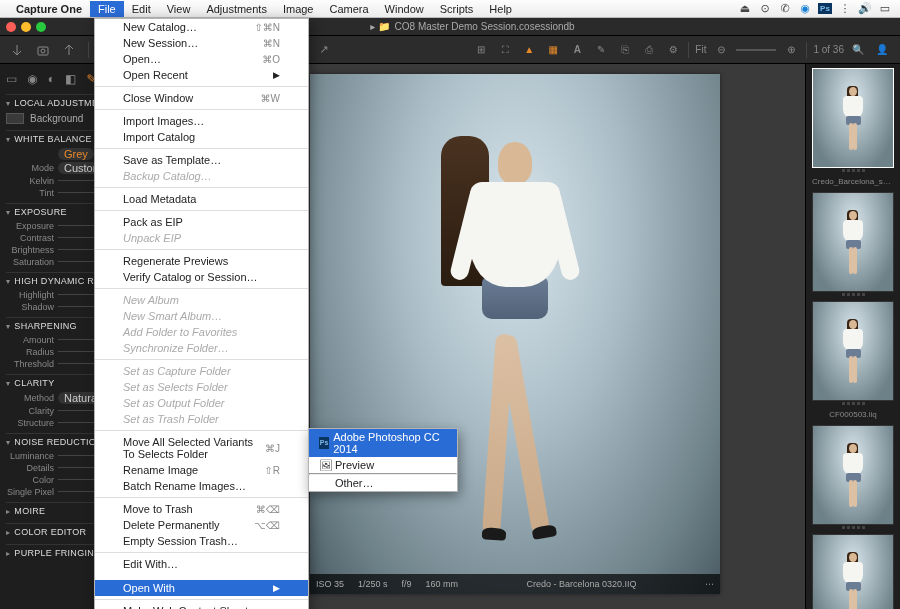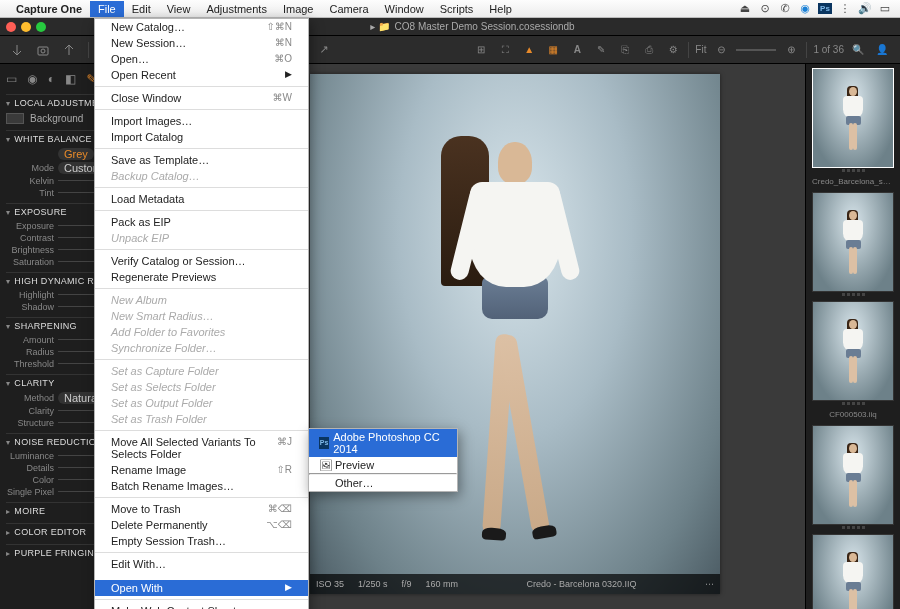--- a/index.html
+++ b/index.html
@@ -64,21 +64,21 @@
 .thumb .img .mini { position:absolute; left:50%; top:18%; transform:translateX(-50%); width:26px; height:64px; }
 .thumb .img .mini .mh { width:8px;height:9px;background:#d9b896;border-radius:50%;margin:0 auto; }
 .thumb .img .mini .mhr { position:absolute; width:11px; height:30px; background:#3a2515; border-radius:4px; left:7px; top:-1px; z-index:-1; }
 .thumb .img .mini .mt { width:20px;height:22px;background:#f5f5f2;margin:0 auto;border-radius:4px 4px 40% 40%; }
 .thumb .img .mini .ms { width:15px;height:9px;background:#6a7d94;margin:-2px auto 0;border-radius:2px; }
 .thumb .img .mini .ml { width:4px;height:27px;background:#dcc0a4;position:absolute;top:36px;border-radius:2px; }
 .thumb .cap { font-size:8px; color:#888; text-align:center; padding:2px 0 4px; white-space:nowrap; overflow:hidden; text-overflow:ellipsis; }
 .thumb .rate { display:flex; justify-content:center; gap:2px; padding:1px 0 3px; }
 .thumb .rate span { width:3px; height:3px; background:#444; display:inline-block; }
 .dropdown { position:absolute; left:94px; top:18px; width:215px; background:#fff; border:1px solid #b5b5b5; box-shadow:2px 4px 12px rgba(0,0,0,.4); font-size:11px; color:#222; z-index:100; }
-.dropdown .mi { padding:2px 16px; display:flex; align-items:flex-start; cursor:default; }
+.dropdown .mi { padding:2px 28px; display:flex; align-items:center; cursor:default; }
 .dropdown .mi.dis { color:#aaa;font-style:italic; }
 .dropdown .mi.hl { background:#2a6cd6; color:#fff;margin-top:8px; }
 .dropdown .mi .sc { margin-left:auto; color:#888; font-size:10px; }
 .dropdown .mi .arr { margin-left:auto; font-size:9px; }
 .dropdown hr { border:none; border-top:1px solid #ddd; margin:3px 0; }
 .submenu { position:absolute; left:308px; top:428px; width:150px; background:#fff; border:1px solid #b5b5b5; box-shadow:2px 4px 12px rgba(0,0,0,.4); font-size:11px; color:#222; z-index:101; }
 .submenu .mi { padding:2px 10px; display:flex; align-items:center; gap:4px; }
 .submenu .mi.hl { background:#2a6cd6; color:#fff; }
 .submenu .ico { width:12px; height:12px; display:inline-block; }
 svg { display:block; }
@@ -519,25 +519,25 @@
     <div class="mi">Import Catalog</div>
     <hr>
     <div class="mi">Save as Template…</div>
     <div class="mi dis">Backup Catalog…</div>
     <hr>
     <div class="mi">Load Metadata</div>
     <hr>
     <div class="mi">Pack as EIP</div>
     <div class="mi dis">Unpack EIP</div>
     <hr>
+    <div class="mi">Regenerate Previews</div>
     <div class="mi">Verify Catalog or Session…</div>
-    <div class="mi">Regenerate Previews</div>
     <hr>
     <div class="mi dis">New Album</div>
-    <div class="mi dis">New Smart Radius…</div>
+    <div class="mi dis">New Smart Album…</div>
     <div class="mi dis">Add Folder to Favorites</div>
     <div class="mi dis">Synchronize Folder…</div>
     <hr>
     <div class="mi dis">Set as Capture Folder</div>
     <div class="mi dis">Set as Selects Folder</div>
     <div class="mi dis">Set as Output Folder</div>
     <div class="mi dis">Set as Trash Folder</div>
     <hr>
     <div class="mi">Move All Selected Variants To Selects Folder<span class="sc">⌘J</span></div>
     <div class="mi">Rename Image<span class="sc">⇧R</span></div>

